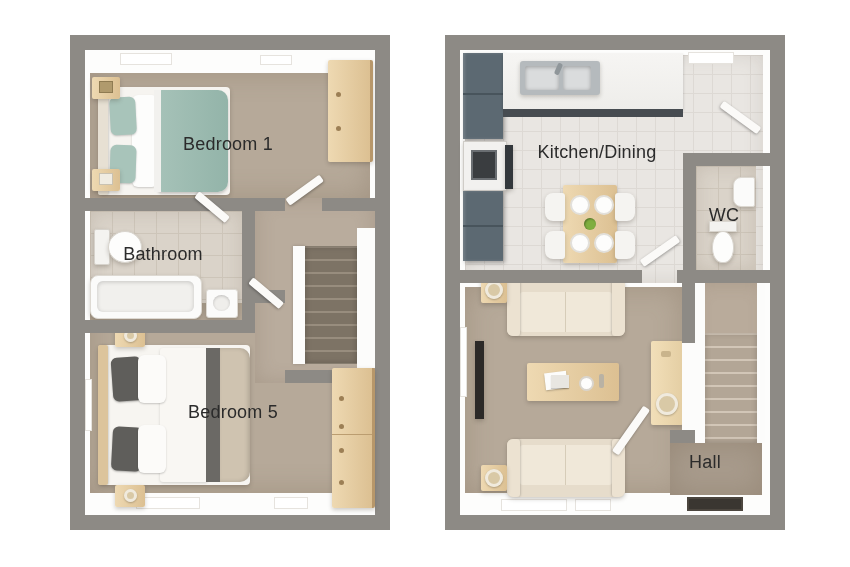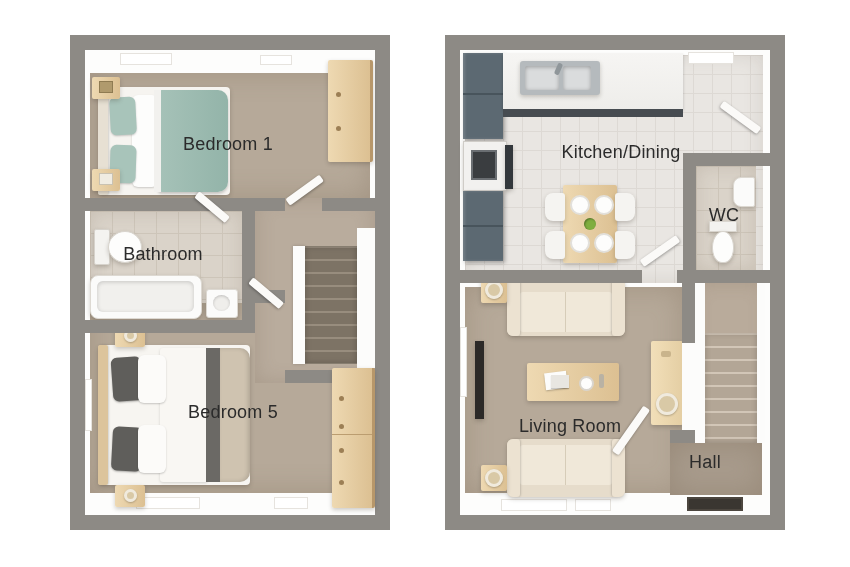--- a/index.html
+++ b/index.html
@@ -207,19 +207,18 @@
     <div class="door" style="left:182px;top:368px;width:8px;height:55px;transform:rotate(35deg);"></div>
 
     <div class="abs" style="left:250px;top:248px;width:70px;height:160px;background:#b9ab9b;z-index:2;box-shadow:inset 0 0 18px rgba(110,92,72,.2);">
       <div class="white-strip" style="left:0;top:0;width:10px;height:160px;box-shadow:none;"></div>
       <div class="white-strip" style="left:62px;top:0;width:8px;height:160px;box-shadow:none;"></div>
       <div class="stairs-light" style="left:10px;top:50px;width:52px;height:110px;"></div>
     </div>
     <div class="carpet" style="left:225px;top:408px;width:92px;height:52px;background:#a89b8c;z-index:1;"></div>
     <div class="abs" style="left:242px;top:462px;width:56px;height:14px;background:#3a3631;z-index:3;box-shadow:inset 0 0 0 2px #4c463f;"></div>
 
-    <div class="label" style="left:96px;top:108px;width:160px;">Kitchen/Dining</div>
+    <div class="label" style="left:72px;top:108px;width:160px;">Kitchen/Dining</div>
     <div class="label" style="left:249px;top:171px;width:60px;">WC</div>
-    <div class="label" style="left:55px;top:382px;width:140px;">Living Room</div>
     <div class="label" style="left:232px;top:418px;width:56px;">Hall</div>
   </div>
 
 </div>
 
 </body></html>

